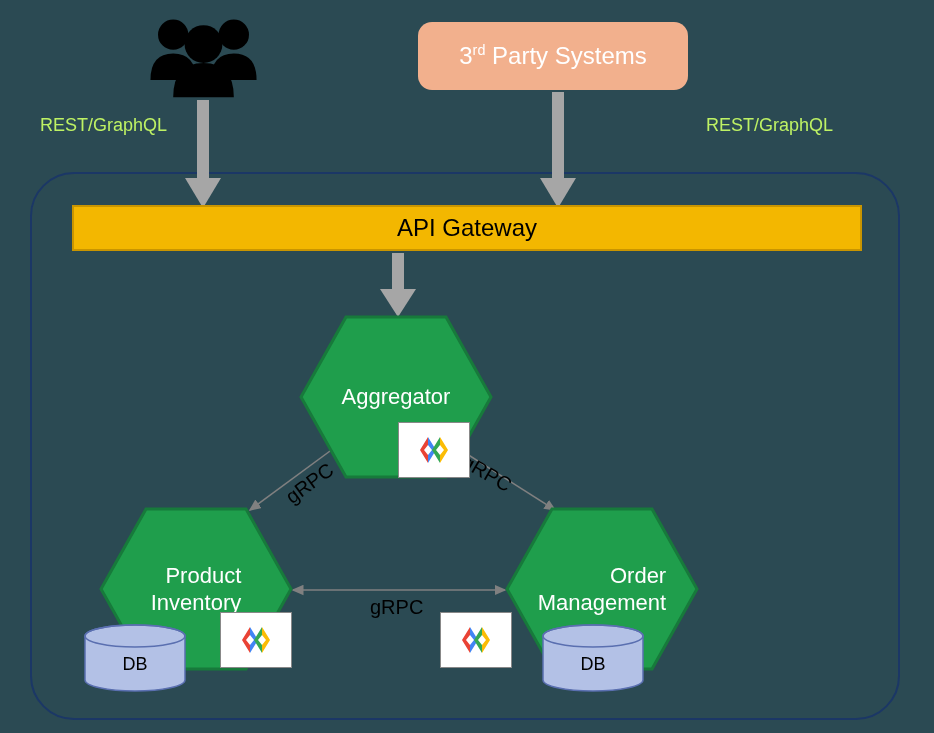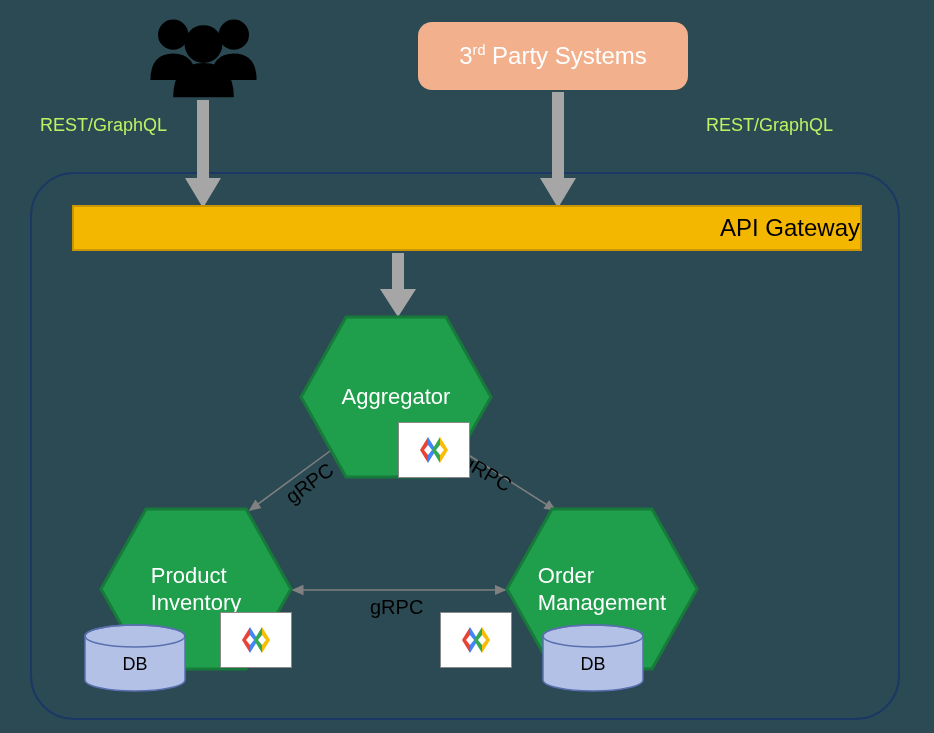--- a/index.html
+++ b/index.html
@@ -65,31 +65,31 @@
     top: 205px;
     width: 790px;
     height: 46px;
     background: #f3b700;
     border: 2px solid #c99500;
     box-sizing: border-box;
     color: #000;
     font-size: 24px;
     display: flex;
     align-items: center;
-    justify-content: flex-end;
+    justify-content: center;
   }
   
   .hex {
     position: absolute;
     width: 200px;
     height: 170px;
     display: flex;
     align-items: center;
     justify-content: center;
-    text-align: left;
+    text-align: right;
   }
   .hex svg { position: absolute; left: 0; top: 0; width: 100%; height: 100%; }
   .hex .hex-label {
     position: relative;
     z-index: 2;
     color: #fff;
     font-size: 22px;
     line-height: 1.25;
   }
   

